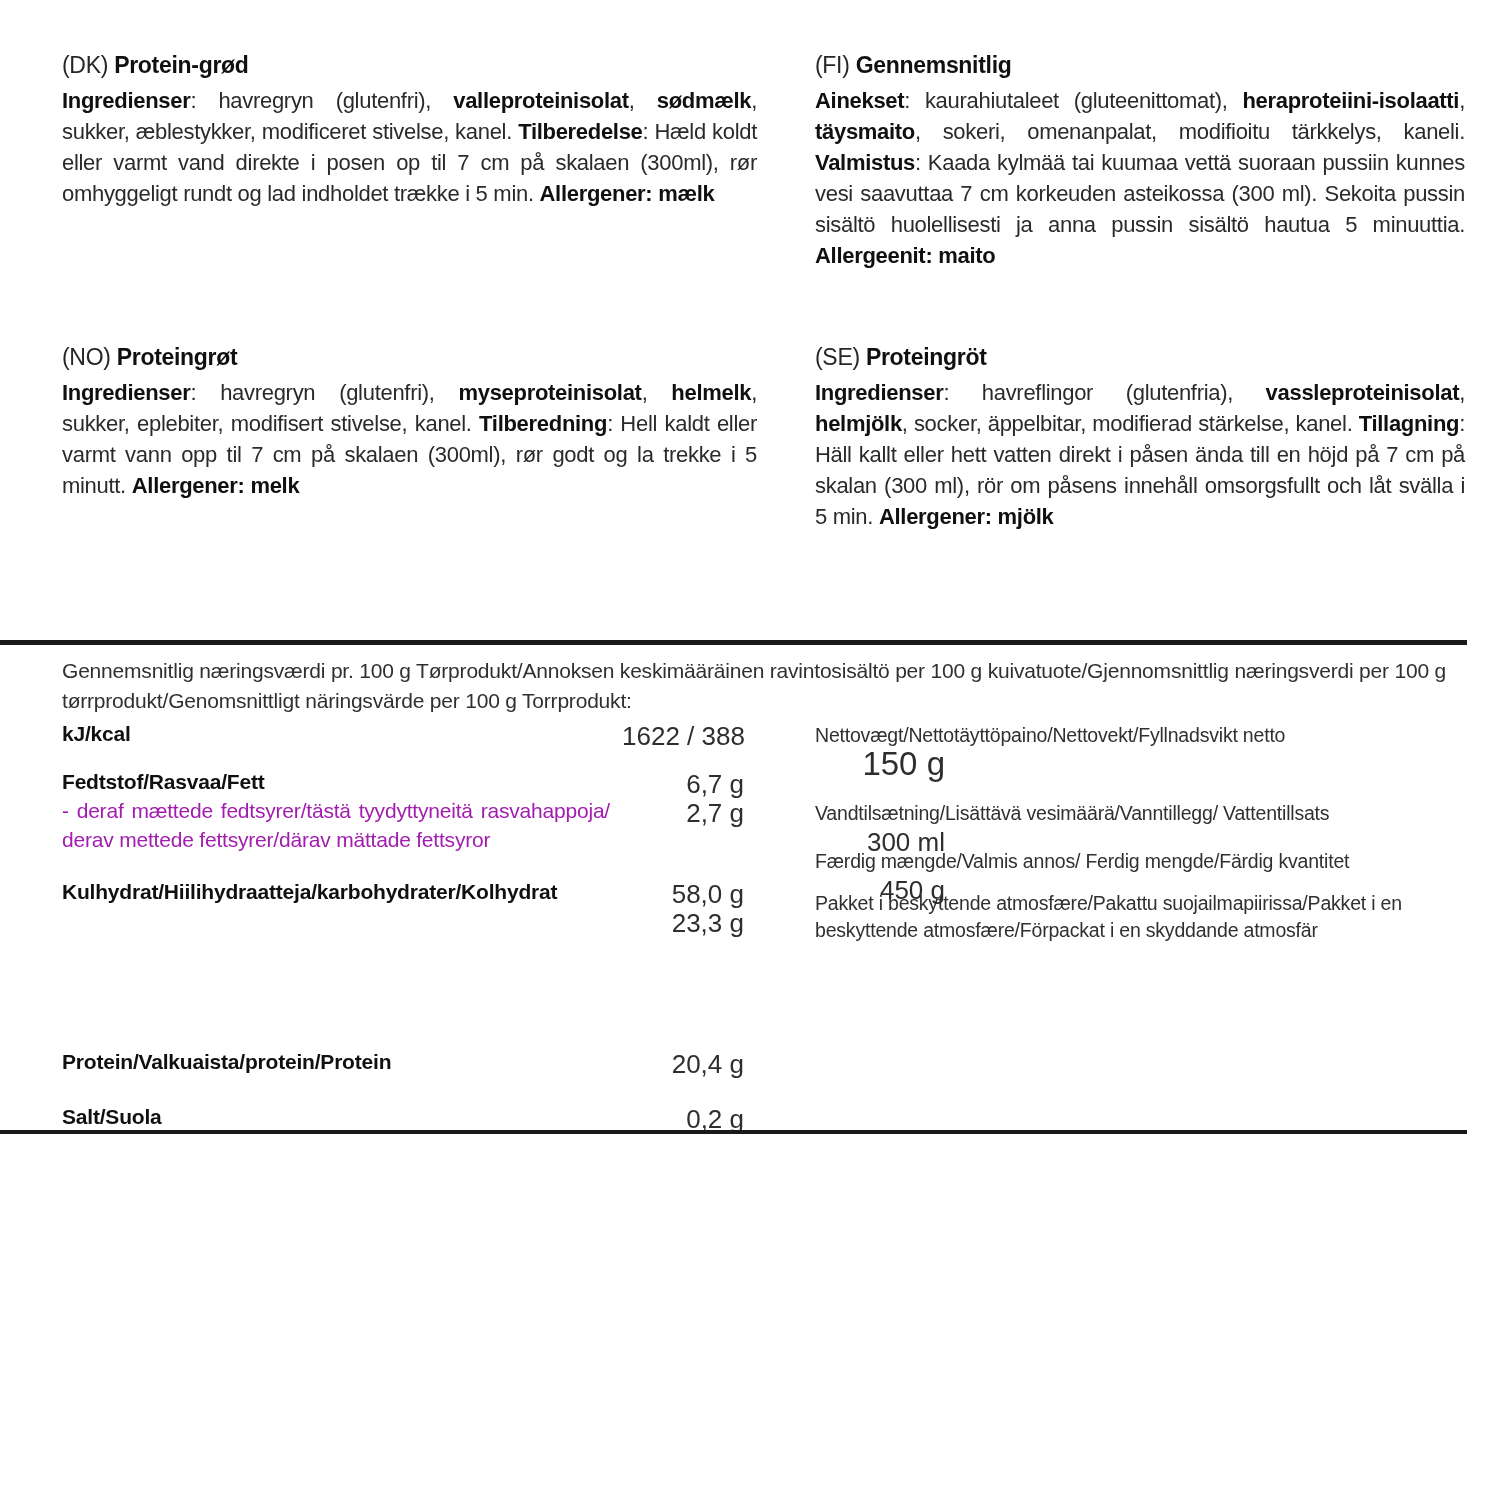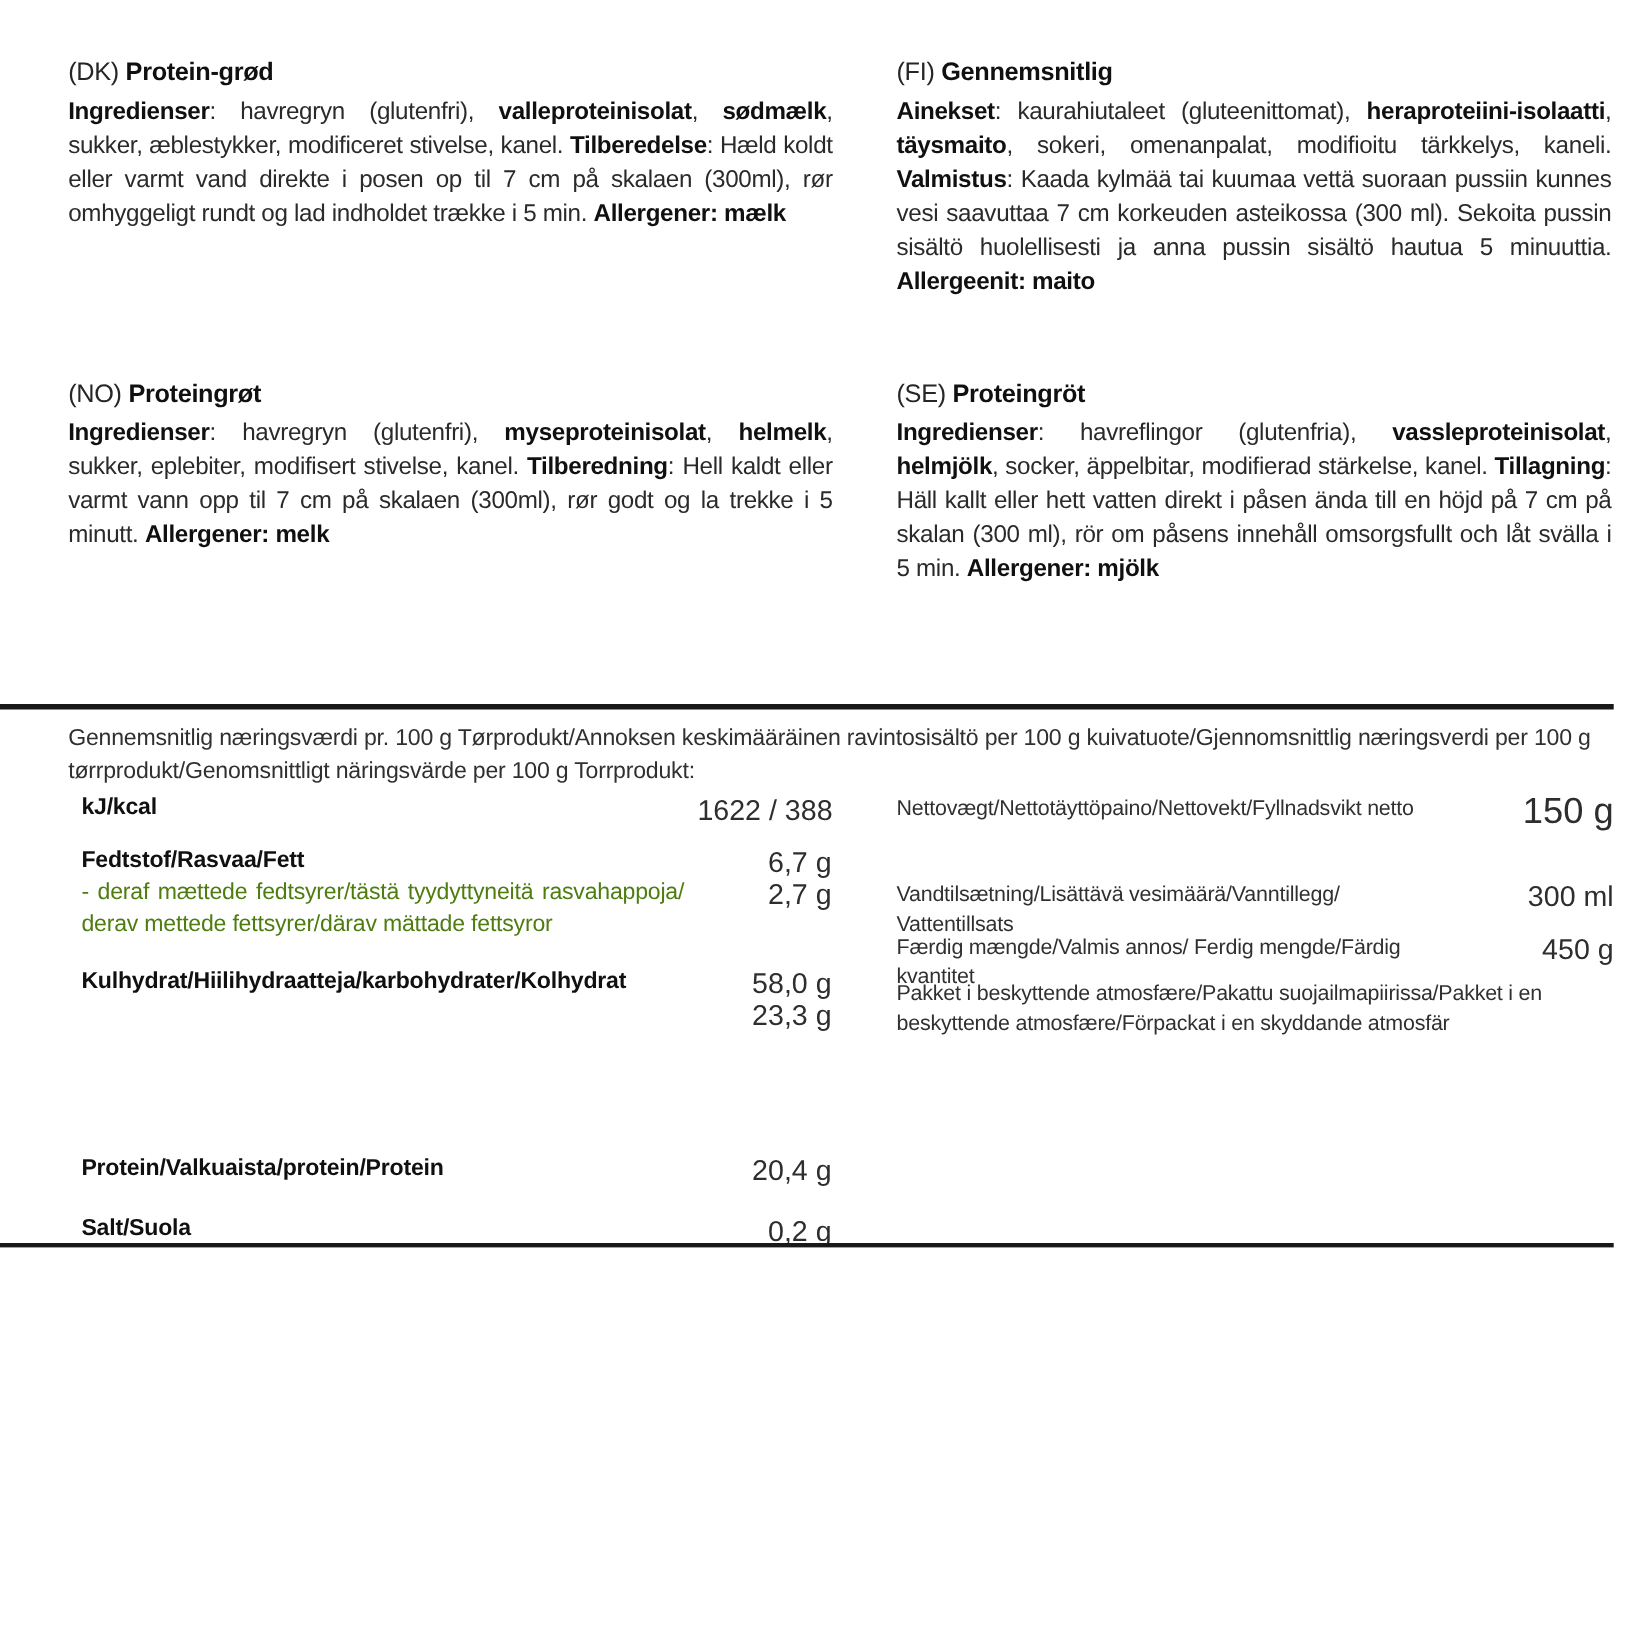--- a/index.html
+++ b/index.html
@@ -24,35 +24,35 @@
   
   .rule{position:absolute;left:0;width:1467px;background:#191919;}
   .rule-top{top:640px;height:5px;}
   .rule-bottom{top:1130px;height:4px;}
 
   
   .intro{position:absolute;left:62px;top:656px;width:1412px;
          font-size:21px;line-height:30px;letter-spacing:-0.2px;color:#303030;}
 
   
-  .nrow{position:absolute;left:74px;width:682px;display:flex;align-items:flex-start;}
+  .nrow{position:absolute;left:62px;width:682px;display:flex;align-items:flex-start;}
   .nrow .nlabel{flex:1;padding-right:12px;}
   .nrow .nlabel b{display:block;font-size:21px;line-height:28px;letter-spacing:-0.2px;color:#101010;font-weight:700;}
-  .nrow .nlabel .nsub{display:block;font-size:21px;line-height:29px;letter-spacing:-0.2px;color:#4d7c0f;text-align:justify;}
+  .nrow .nlabel .nsub{display:block;font-size:21px;line-height:29px;letter-spacing:-0.2px;color:#a21caf;text-align:justify;}
   .nrow .nvals{width:122px;text-align:right;font-size:26px;color:#2e2e2e;padding-top:2px;}
   .nrow .nvals span{display:block;line-height:29px;white-space:nowrap;}
   #nrow0{top:720px;}
   #nrow1{top:768px;}
   #nrow2{top:878px;}
   #nrow3{top:993px;}
   #nrow4{top:1048px;}
   #nrow5{top:1103px;}
 
   
-  .irow{position:absolute;left:815px;width:652px;display:flex;align-items:flex-start;}
+  .irow{position:absolute;left:815px;width:652px;display:flex;align-items:flex-start;flex-direction:column;}
   .irow .ilabel{flex:1;font-size:19.5px;line-height:27px;letter-spacing:-0.2px;color:#303030;padding-right:8px;}
   .irow .ival{width:130px;text-align:right;font-size:26px;color:#2e2e2e;white-space:nowrap;}
   #irow0{top:722px;}
   #irow0 .ival{font-size:33px;margin-top:-4px;}
   #irow1{top:800px;}
   #irow2{top:848px;}
   #irow3{top:890px;}
 </style>
 </head>
 <body>

